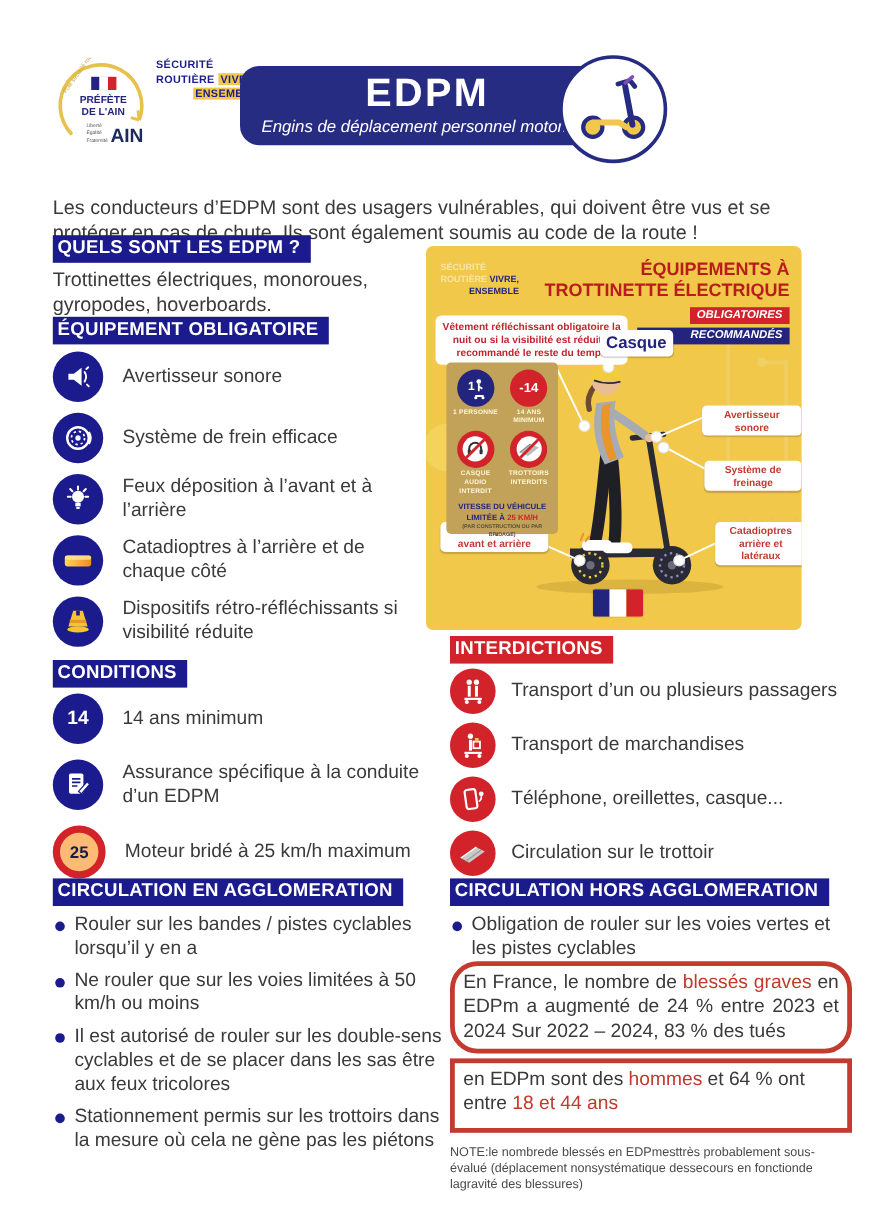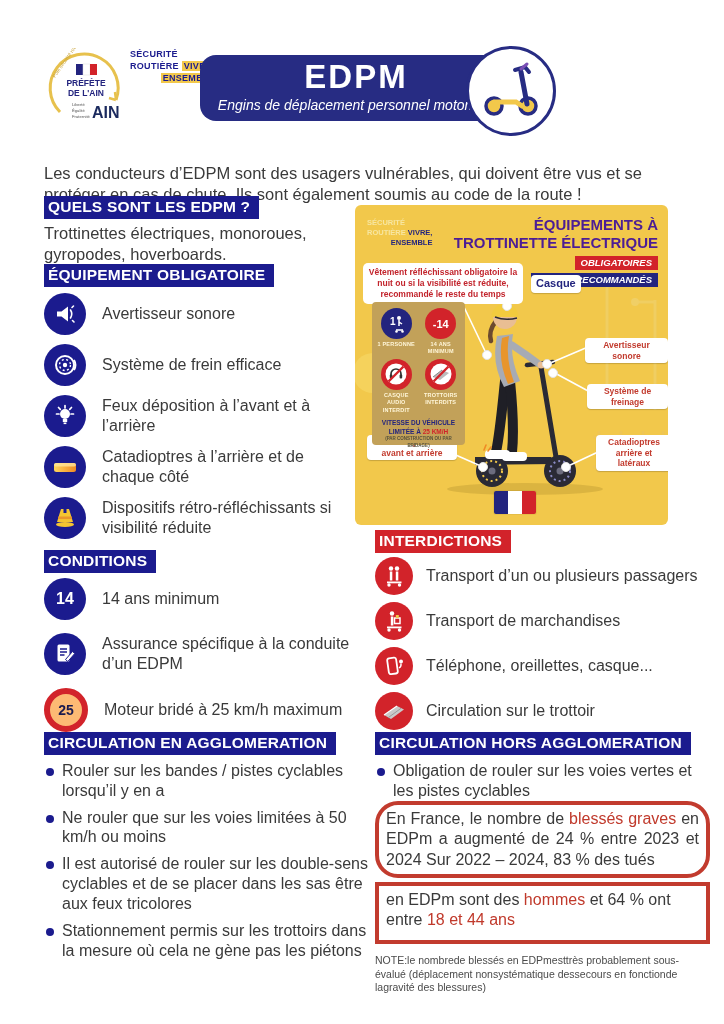--- a/index.html
+++ b/index.html
@@ -36,30 +36,30 @@
            padding:4px 7px;font-size:16px;line-height:1.27;color:#3a3a3a;}
   .statbox .hl{color:#C0392B;}
   .note{position:absolute;left:375px;top:954px;width:308px;font-size:10.5px;line-height:1.3;color:#4a4a4a;}
   
   .info{position:absolute;left:355px;top:205px;width:313px;height:320px;background:#F2C84B;border-radius:6px;overflow:hidden;}
   .info svg.scene{position:absolute;left:0;top:0;}
   .ilogo{position:absolute;left:12px;top:13px;font-size:7.5px;font-weight:800;line-height:1.3;}
   .ilogo .pale{color:#F7E6A0;}
   .ilogo .navy{color:#23247E;}
   .ilogo .r{text-align:right;}
-  .ititle{position:absolute;top:11px;right:10px;text-align:right;font-size:15px;font-weight:800;color:#4c1d95;line-height:1.18;}
+  .ititle{position:absolute;top:11px;right:10px;text-align:right;font-size:15px;font-weight:800;color:#b91c1c;line-height:1.18;}
   .ibadges{position:absolute;top:48px;right:10px;text-align:right;font-style:italic;}
   .ibadge{display:block;margin:3px 0 0 auto;width:max-content;color:#fff;font-size:9.5px;font-weight:bold;padding:1px 6px 2px;}
   .ibadge.red{background:#D2232A;}
   .ibadge.navy{background:#23247E;padding-left:44px;}
   .callout{position:absolute;left:8px;top:58px;width:160px;box-sizing:border-box;background:#fff;border-radius:5px;
            padding:4px 5px;font-size:8.5px;font-weight:bold;color:#C2242C;text-align:center;line-height:1.3;}
   .ilabel{position:absolute;background:#fff;border-radius:4px;padding:2px 5px;font-size:8.5px;font-weight:bold;
           color:#C23B2E;text-align:center;line-height:1.25;box-shadow:0 1px 1px rgba(0,0,0,.18);}
-  .ilabel.blue{color:#23247E;font-size:11px;margin-left:31px;}
+  .ilabel.blue{color:#23247E;font-size:14px;}
   .ipanel{position:absolute;left:17px;top:97px;width:93px;height:143px;background:#C2A159;border-radius:4px;
           box-sizing:border-box;padding:6px 2px 3px;text-align:center;}
   .prow{display:flex;justify-content:space-around;margin-bottom:3px;}
   .pitem{width:42px;}
   .pcirc{width:31px;height:31px;border-radius:50%;margin:0 auto;display:flex;align-items:center;justify-content:center;}
   .pcirc.navy{background:#23247E;color:#fff;font-weight:800;font-size:11px;}
   .pcirc.red{background:#D2232A;color:#fff;font-weight:800;font-size:11px;}
   .pcap{font-size:5.5px;font-weight:bold;color:#FFF6D8;margin-top:2px;line-height:1.35;letter-spacing:.2px;}
   .pspeed{margin-top:4px;font-size:6.5px;font-weight:800;color:#23247E;line-height:1.4;}
   .pspeed .red{color:#D2232A;}

